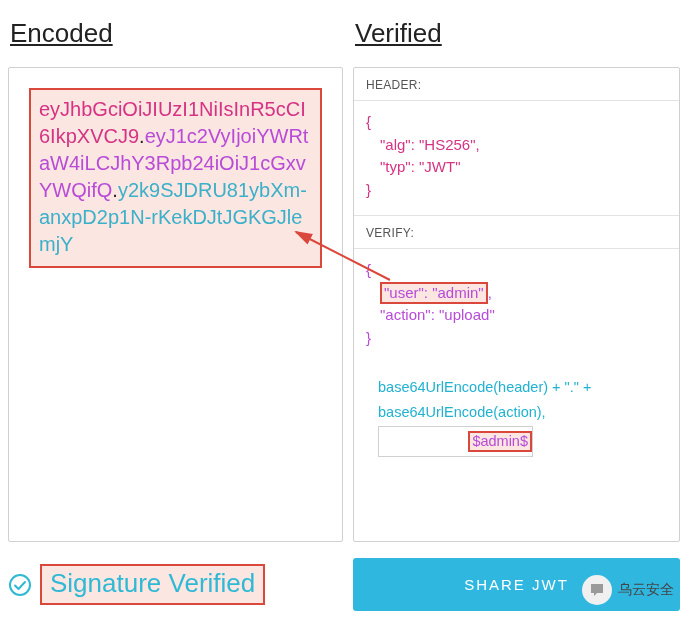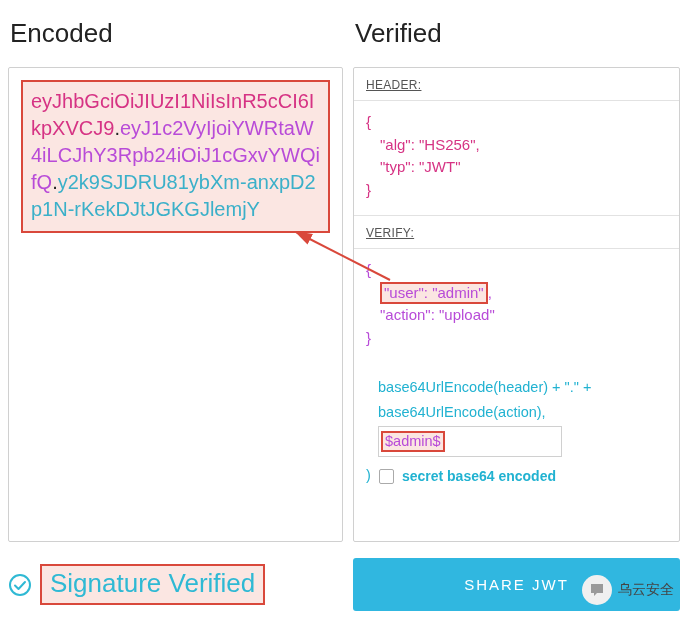--- a/index.html
+++ b/index.html
@@ -16,28 +16,29 @@
     display: flex;
     gap: 10px;
   }
   .col-left { flex: 0 0 335px; }
   .col-right { flex: 1; }
   h2 {
     font-weight: 400;
     font-size: 26px;
     margin: 10px 0 18px 2px;
     color: #222;
+    text-decoration: underline;
   }
   .panel {
     border: 1px solid #d0d0d0;
     border-radius: 2px;
     background: #fff;
   }
   .enc-panel {
-    padding: 12px;
+    padding: 20px;
     min-height: 475px;
   }
   .token-box {
     border: 2px solid #d9483b;
     background: #fbe6e2;
     padding: 6px 8px 8px 8px;
     font-family: inherit;
     font-size: 20px;
     line-height: 1.35;
     word-break: break-all;
@@ -48,21 +49,20 @@
   .tok-pay  { color: #b84bd8; }
   .tok-sig  { color: #3bb0c9; }
 
   .dec-panel { min-height: 475px; }
   .sec-title {
     font-size: 12px;
     letter-spacing: 0.3px;
     color: #555;
     padding: 10px 12px 8px 12px;
     border-bottom: 1px solid #e2e2e2;
-    text-decoration: underline;
   }
   .sec-title.nb { border-top: 1px solid #e2e2e2; }
   .sec-body {
     padding: 10px 12px 14px 12px;
     font-family: inherit;
     font-size: 15px;
     line-height: 1.5;
   }
   .json-head { color: #d63384; }
   .json-head .brace { color: #d63384; }
@@ -77,25 +77,26 @@
   }
   .sig-body {
     padding: 12px 12px 16px 12px;
     font-size: 14.5px;
     color: #21b2d1;
     line-height: 1.75;
   }
   .sig-body .indent { padding-left: 12px; display:block;}
   .secret-input {
     display: inline-block;
-    width: 184px;
+    width: 155px;
     border: 1px solid #d0d0d0;
     padding: 2px 0 2px 0;
     background:#fff;
     vertical-align: middle;
+    text-align: right;
   }
   .secret-input .hl { margin-left:2px; font-size:14.5px; color:#b84bd8; }
   .secret-row { margin-top: 6px; }
   .checkbox {
     display:inline-block;
     width:15px; height:15px;
     border:1px solid #aaa;
     border-radius:2px;
     vertical-align: middle;
     margin: 0 4px 0 4px;
@@ -189,25 +190,20 @@
       </div>
 
       <div class="sig-body">
         <span class="indent">base64UrlEncode(header) + "." +</span>
         <span class="indent">base64UrlEncode(action),</span>
         <span class="indent">
           <span class="secret-input">
             <span class="hl">$admin$</span>
           </span>
         </span>
-        <div class="secret-row">
-          <span>)</span>
-          <span class="checkbox"></span>
-          <span class="secret-label">secret base64 encoded</span>
-        </div>
       </div>
 
     </div>
   </div>
 </div>
 
 <div class="bottom">
   <div class="left">
     <span class="check-icon">
       <svg viewBox="0 0 24 24" width="24" height="24">

